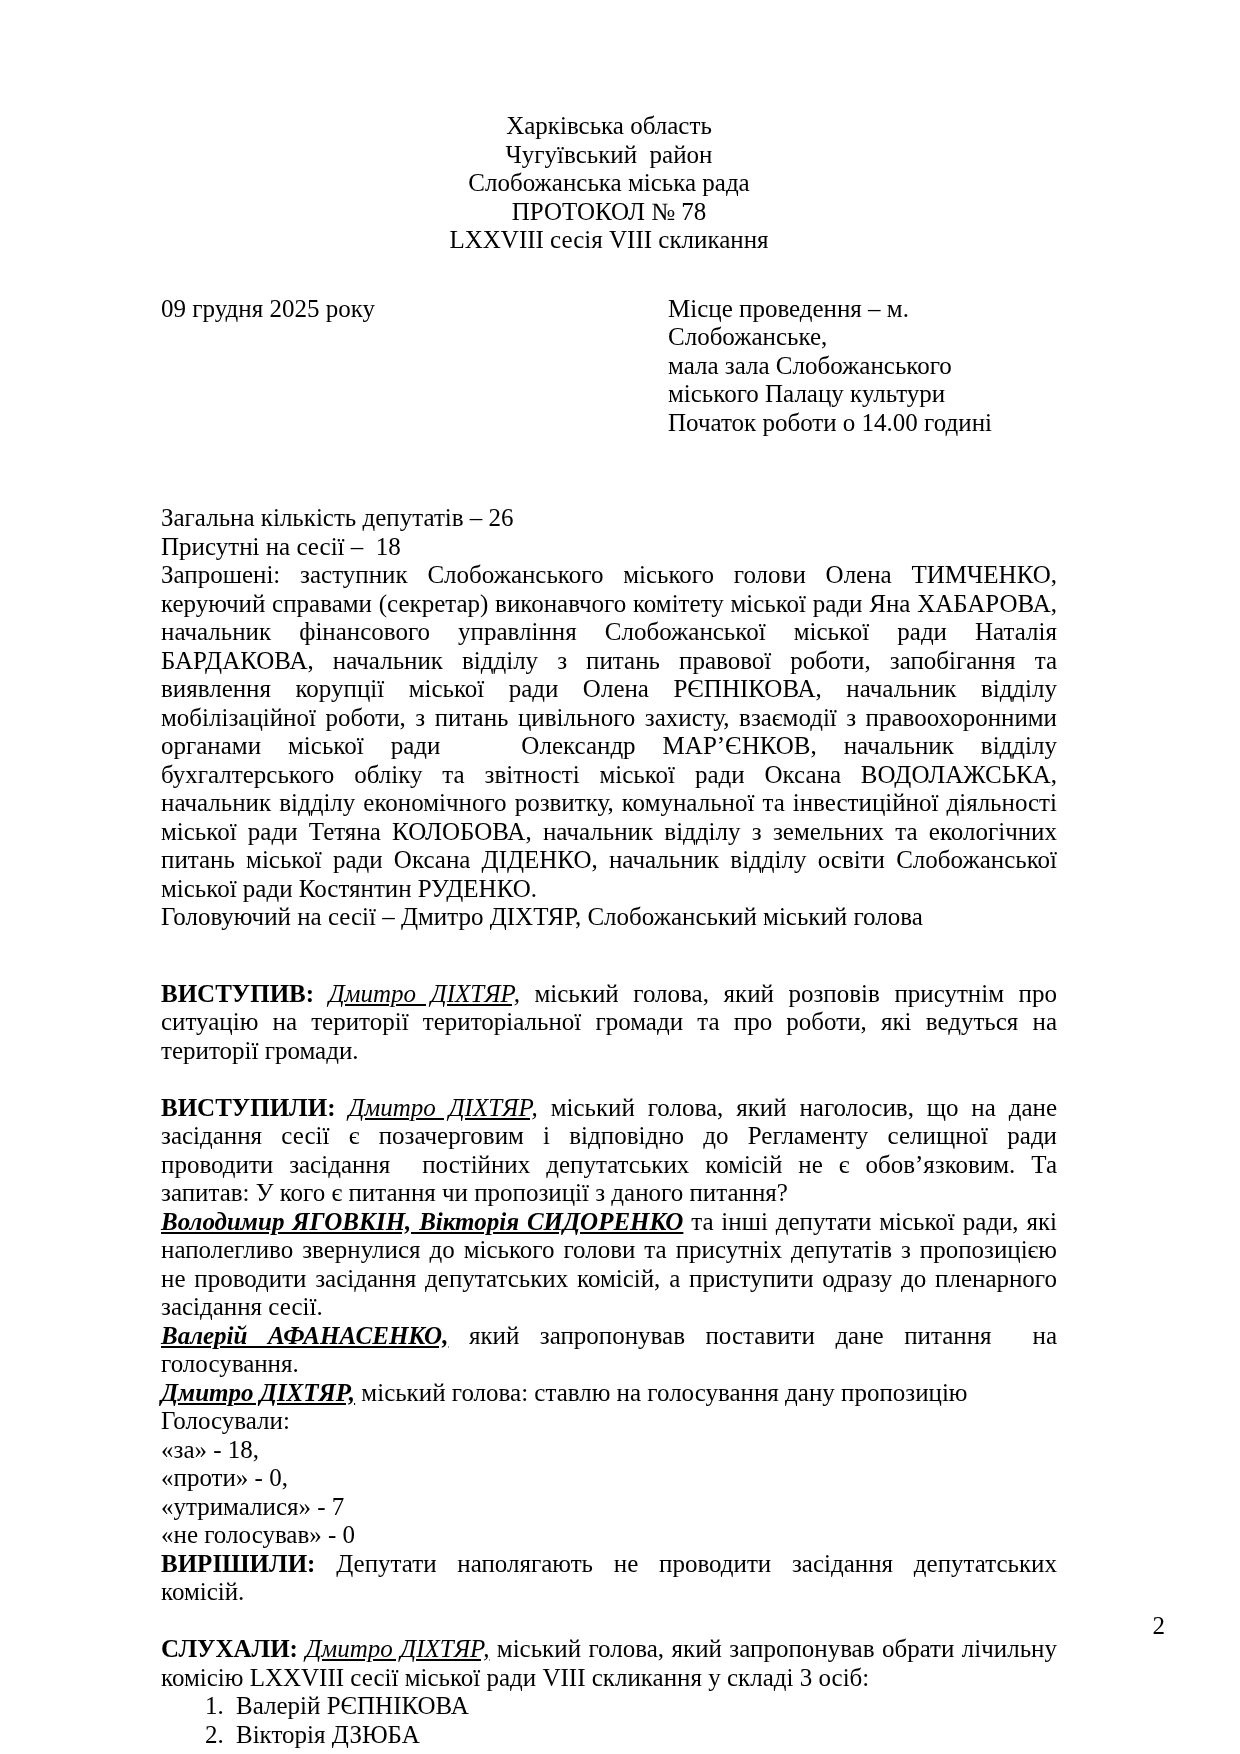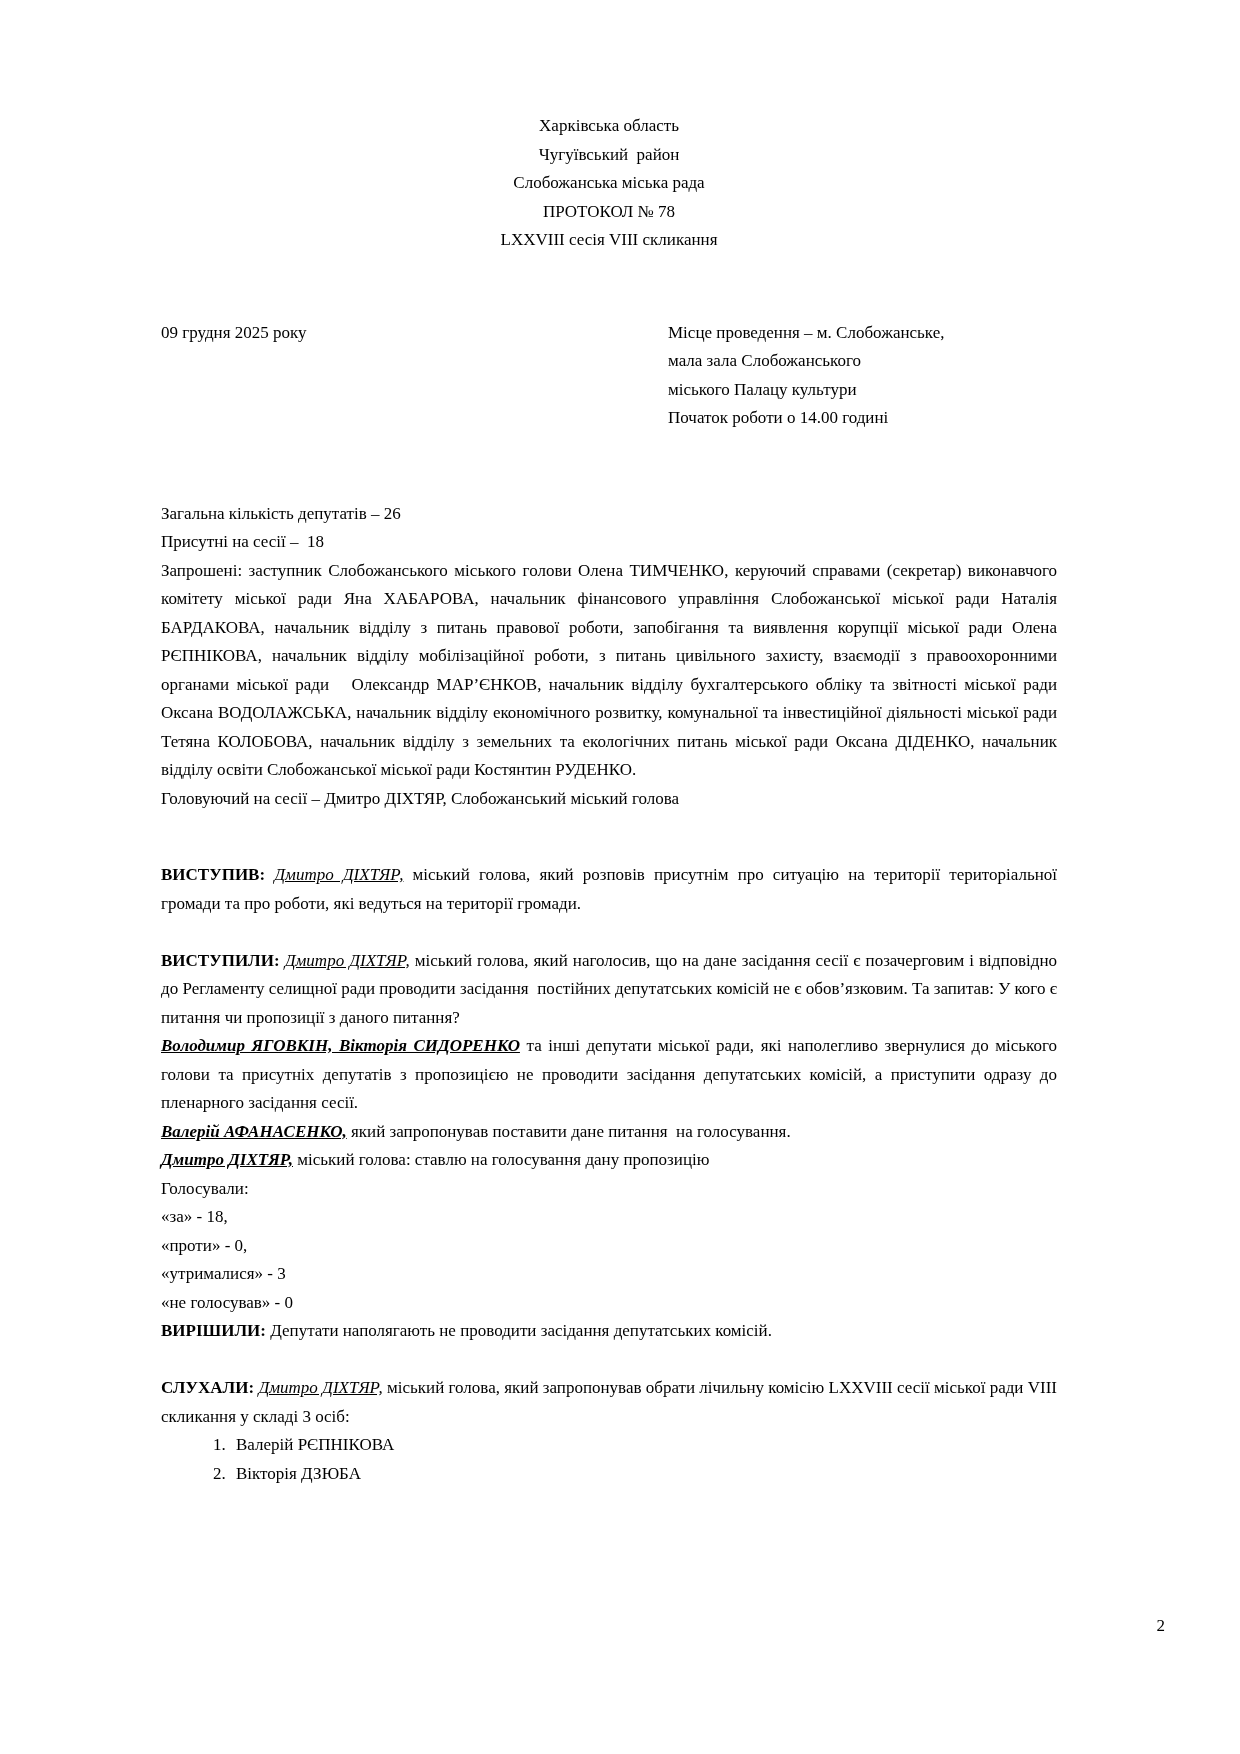--- a/index.html
+++ b/index.html
@@ -7,29 +7,29 @@
     padding: 0;
     background: #ffffff;
   }
   .page {
     position: relative;
     width: 1240px;
     height: 1754px;
     background: #ffffff;
     color: #000000;
     font-family: "Liberation Serif", "DejaVu Serif", serif;
-    font-size: 17px;
+    font-size: 25px;
     line-height: 28.5px;
     box-sizing: border-box;
     padding: 112px 183px 0 161px;
     overflow: hidden;
   }
   .center { text-align: center; }
   .just { text-align: justify; }
-  .meta-row { display: flex; margin-top: 64px; }
+  .meta-row { display: flex; margin-top: 40px; }
   .meta-date { width: 507px; flex: none; }
   .meta-place { flex: 1; }
   .attendance { margin-top: 67px; }
   .chair { }
   .sec-gap { margin-top: 28.5px; }
   .sec-gap-lg { margin-top: 48px; }
   .b { font-weight: bold; }
   .iu { font-style: italic; text-decoration: underline; }
   .biu { font-weight: bold; font-style: italic; text-decoration: underline; }
   ol.members {
@@ -82,21 +82,21 @@
   <div class="just"><span class="biu">Володимир ЯГОВКІН, Вікторія СИДОРЕНКО</span><span> та інші депутати міської ради, які наполегливо звернулися до міського голови та присутніх депутатів з пропозицією не проводити засідання депутатських комісій, а приступити одразу до пленарного засідання сесії.</span></div>
 
   <div class="just"><span class="biu">Валерій АФАНАСЕНКО,</span><span> який запропонував поставити дане питання &nbsp;на голосування.</span></div>
 
   <div class="just"><span class="biu">Дмитро ДІХТЯР,</span><span> міський голова: ставлю на голосування дану пропозицію</span></div>
 
   <div>
     <div>Голосували:</div>
     <div>«за» - 18,</div>
     <div>«проти» - 0,</div>
-    <div>«утрималися» - 3</div>
+    <div>«утрималися» - 7</div>
     <div>«не голосував» - 0</div>
   </div>
 
   <div class="just"><span class="b">ВИРІШИЛИ:</span><span> Депутати наполягають не проводити засідання депутатських комісій.</span></div>
 
   <div class="just sec-gap"><span class="b">СЛУХАЛИ:</span> <span class="iu">Дмитро ДІХТЯР,</span><span> міський голова, який запропонував обрати лічильну комісію LXXVIII сесії міської ради VIII скликання у складі 3 осіб:</span></div>
 
   <ol class="members">
     <li>Валерій РЄПНІКОВА</li>
     <li>Вікторія ДЗЮБА</li>

